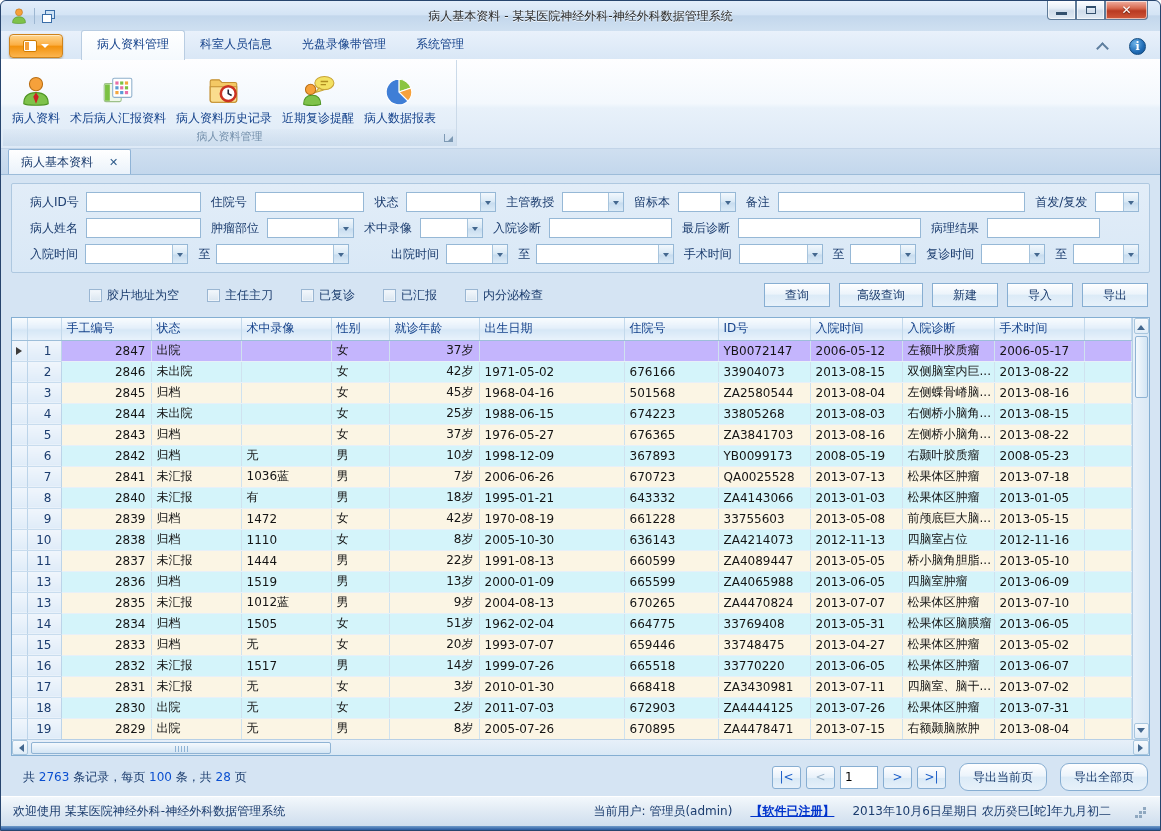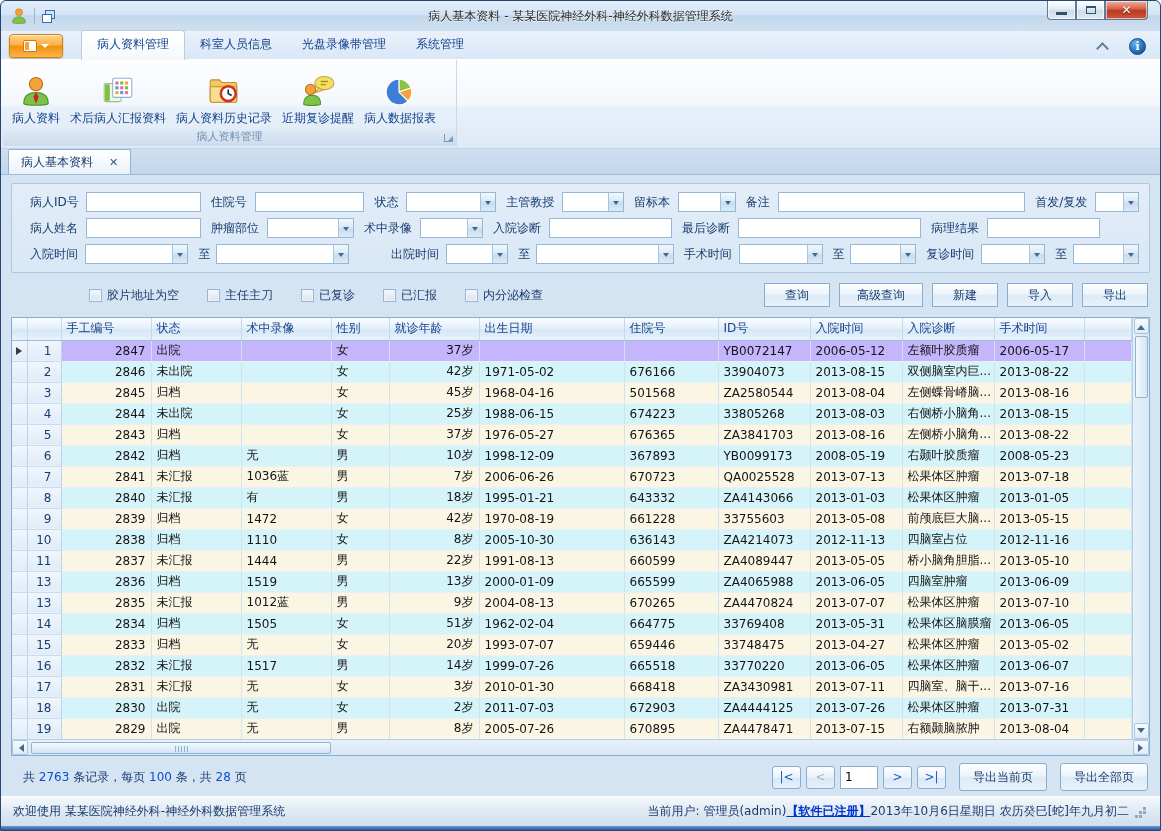--- a/index.html
+++ b/index.html
@@ -145,28 +145,28 @@
   
   .pager-row { display:flex; align-items:center; margin-top:7px; padding:0 2px 0 12px; }
   .summary { color:#1b3c6e; }
   .summary .num { color:#0a4fd0; }
   .pager-right { margin-left:auto; display:flex; align-items:center; gap:5px; }
   .navbtn { width:29px; height:23px; border:1px solid #87aed2; border-radius:3px; color:#1b5dc8;
     display:flex; align-items:center; justify-content:center;
     background:linear-gradient(180deg,#fefeff,#e8f1fa 50%,#d9e9f6 55%,#e5f0fa); }
   .navbtn.disabled { color:#9fb6cb; }
   .page-input { width:38px; height:23px; border:1px solid #87aed2; padding:0 4px; font-family:inherit; font-size:12px; }
-  .exp-btn { height:28px; padding:0 13px; margin-left:8px; border:1px solid #87aed2; border-radius:3px;
+  .exp-btn { height:28px; padding:0 13px; margin-left:8px; border:1px solid #87aed2; border-radius:9px;
     color:#1b3c6e; display:flex; align-items:center;
     background:linear-gradient(180deg,#fefeff,#ecf4fb 45%,#dcebf7 52%,#e7f1fa); }
 
   
   .statusbar { height:30px; display:flex; align-items:center; padding:0 14px 0 12px; color:#1b3c6e;
     border-top:1px solid #ffffff; background:linear-gradient(180deg,#f3f8fc,#e0eaf4 50%,#cfdeee); }
-  .sb-right { margin-left:auto; display:flex; align-items:center; }
+  .sb-right { margin-left:auto; display:flex; align-items:center; gap:18px; }
   .registered { color:#0033cc; text-decoration:underline; font-weight:bold; }
   .grip { width:3px; height:3px; margin-left:14px; margin-top:10px; background:transparent;
     box-shadow:0 -8px #8fa8c0, 0 -4px #8fa8c0, 0 0 #8fa8c0, -4px -4px #8fa8c0, -4px 0 #8fa8c0, -8px 0 #8fa8c0; }
 
   .bottom-strip { height:6px; background:linear-gradient(180deg,#6f9bca,#2e5fa3 60%,#234e8c); }
 </style>
 </head>
 <body>
 
 <div class="window">
@@ -706,21 +706,21 @@
                   <td class="num">2831</td>
                   <td>未汇报</td>
                   <td>无</td>
                   <td>女</td>
                   <td class="num">3岁</td>
                   <td>2010-01-30</td>
                   <td>668418</td>
                   <td>ZA3430981</td>
                   <td>2013-07-11</td>
                   <td>四脑室、脑干...</td>
-                  <td>2013-07-16</td>
+                  <td>2013-07-02</td>
                   <td></td>
                 </tr>
                 <tr class="cyan">
                   <td class="ind"></td>
                   <td class="rn">18</td>
                   <td class="num">2830</td>
                   <td>出院</td>
                   <td>无</td>
                   <td>女</td>
                   <td class="num">2岁</td>

